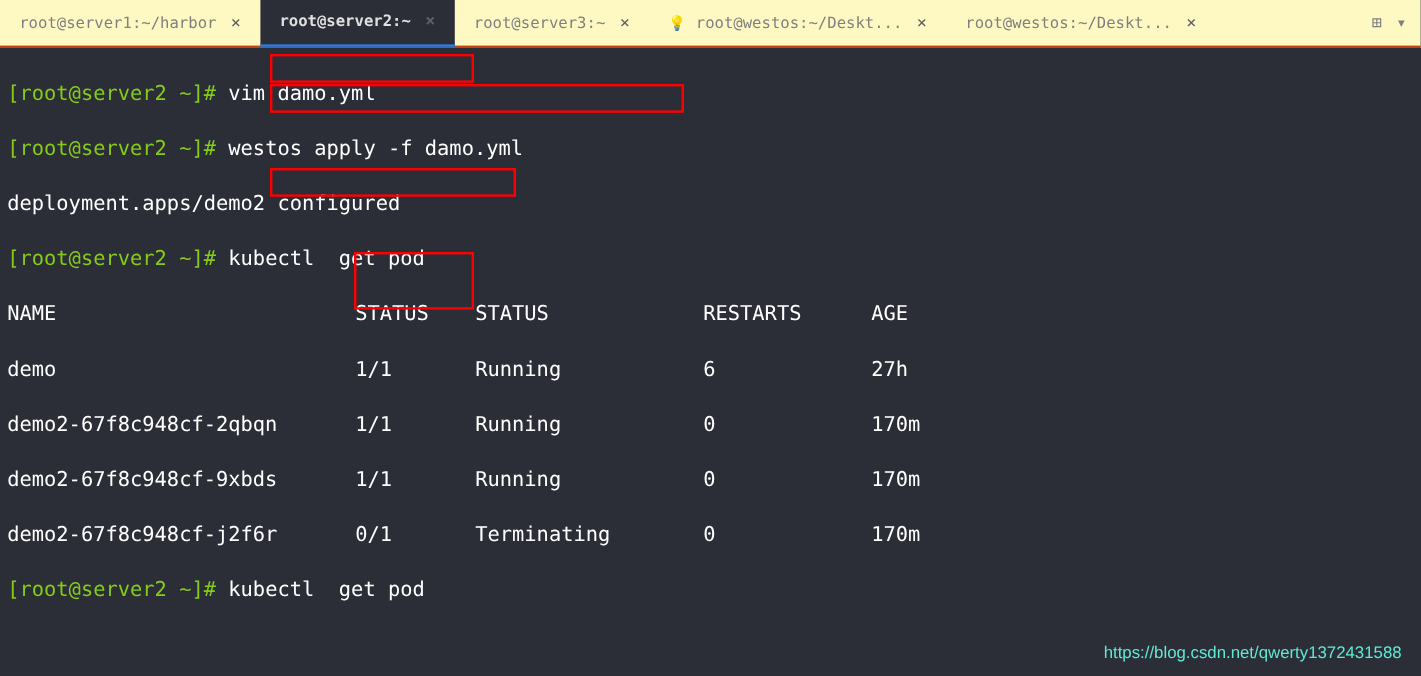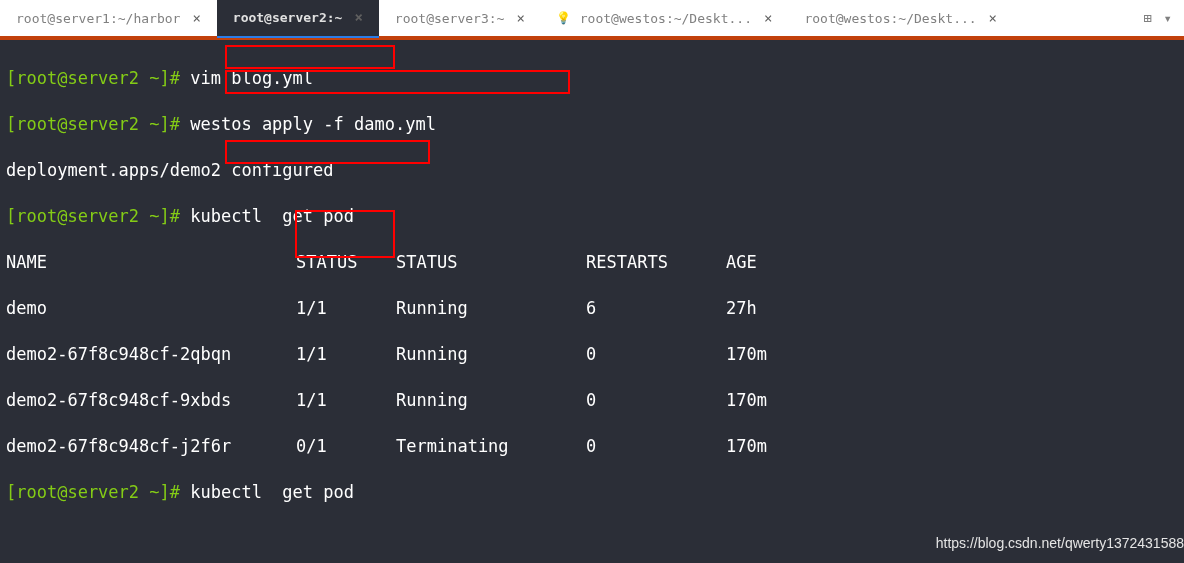--- a/index.html
+++ b/index.html
@@ -12,23 +12,23 @@
       background: #2b2e37;
       color: #d0d0d0;
       width: 1184px;
       height: 563px;
       overflow: hidden;
       position: relative;
     }
     .tab-bar {
       display: flex;
       align-items: center;
-      background: #ffffff;
+      background: #fef9c3;
       height: 40px;
-      border-bottom: 4px solid #c2410c;
+      border-bottom: 2px solid #c2410c;
     }
     .tab {
       display: flex;
       align-items: center;
       padding: 0 16px;
       height: 40px;
       color: #808080;
       font-size: 13px;
       cursor: pointer;
       gap: 8px;
@@ -77,22 +77,22 @@
     }
     .output {
       color: #ffffff;
     }
     .line {
       display: block;
     }
     .watermark {
       position: absolute;
       bottom: 12px;
-      right: 0;
-      color: #e5e5e5;
+      right: 16px;
+      color: #5eead4;
       font-size: 14px;
       font-family: Arial, sans-serif;
     }
     .red-box {
       position: absolute;
       border: 2px solid #ff0000;
       pointer-events: none;
     }
   </style>
 </head>
@@ -121,21 +121,21 @@
     <span class="close">×</span>
   </div>
   <div class="tab-spacer"></div>
   <div class="tab-right">
     <span class="tab-right-icon">⊞</span>
     <span class="tab-right-icon">▾</span>
   </div>
 </div>
 
 <div class="terminal">
-<span class="line"><span class="prompt">[root@server2 ~]# </span><span class="cmd">vim blog.yml</span></span>
+<span class="line"><span class="prompt">[root@server2 ~]# </span><span class="cmd">vim damo.yml</span></span>
 <span class="line"><span class="prompt">[root@server2 ~]# </span><span class="cmd">westos apply -f damo.yml</span></span>
 <span class="line output">deployment.apps/demo2 configured</span>
 <span class="line"><span class="prompt">[root@server2 ~]# </span><span class="cmd">kubectl  get pod</span></span>
 <span class="line output"><span style="display:inline-block;width:290px">NAME</span><span style="display:inline-block;width:100px">STATUS</span><span style="display:inline-block;width:190px">STATUS</span><span style="display:inline-block;width:140px">RESTARTS</span><span>AGE</span></span>
 <span class="line output"><span style="display:inline-block;width:290px">demo</span><span style="display:inline-block;width:100px">1/1</span><span style="display:inline-block;width:190px">Running</span><span style="display:inline-block;width:140px">6</span><span>27h</span></span>
 <span class="line output"><span style="display:inline-block;width:290px">demo2-67f8c948cf-2qbqn</span><span style="display:inline-block;width:100px">1/1</span><span style="display:inline-block;width:190px">Running</span><span style="display:inline-block;width:140px">0</span><span>170m</span></span>
 <span class="line output"><span style="display:inline-block;width:290px">demo2-67f8c948cf-9xbds</span><span style="display:inline-block;width:100px">1/1</span><span style="display:inline-block;width:190px">Running</span><span style="display:inline-block;width:140px">0</span><span>170m</span></span>
 <span class="line output"><span style="display:inline-block;width:290px">demo2-67f8c948cf-j2f6r</span><span style="display:inline-block;width:100px">0/1</span><span style="display:inline-block;width:190px">Terminating</span><span style="display:inline-block;width:140px">0</span><span>170m</span></span>
 <span class="line"><span class="prompt">[root@server2 ~]# </span><span class="cmd">kubectl  get pod</span></span>
 

